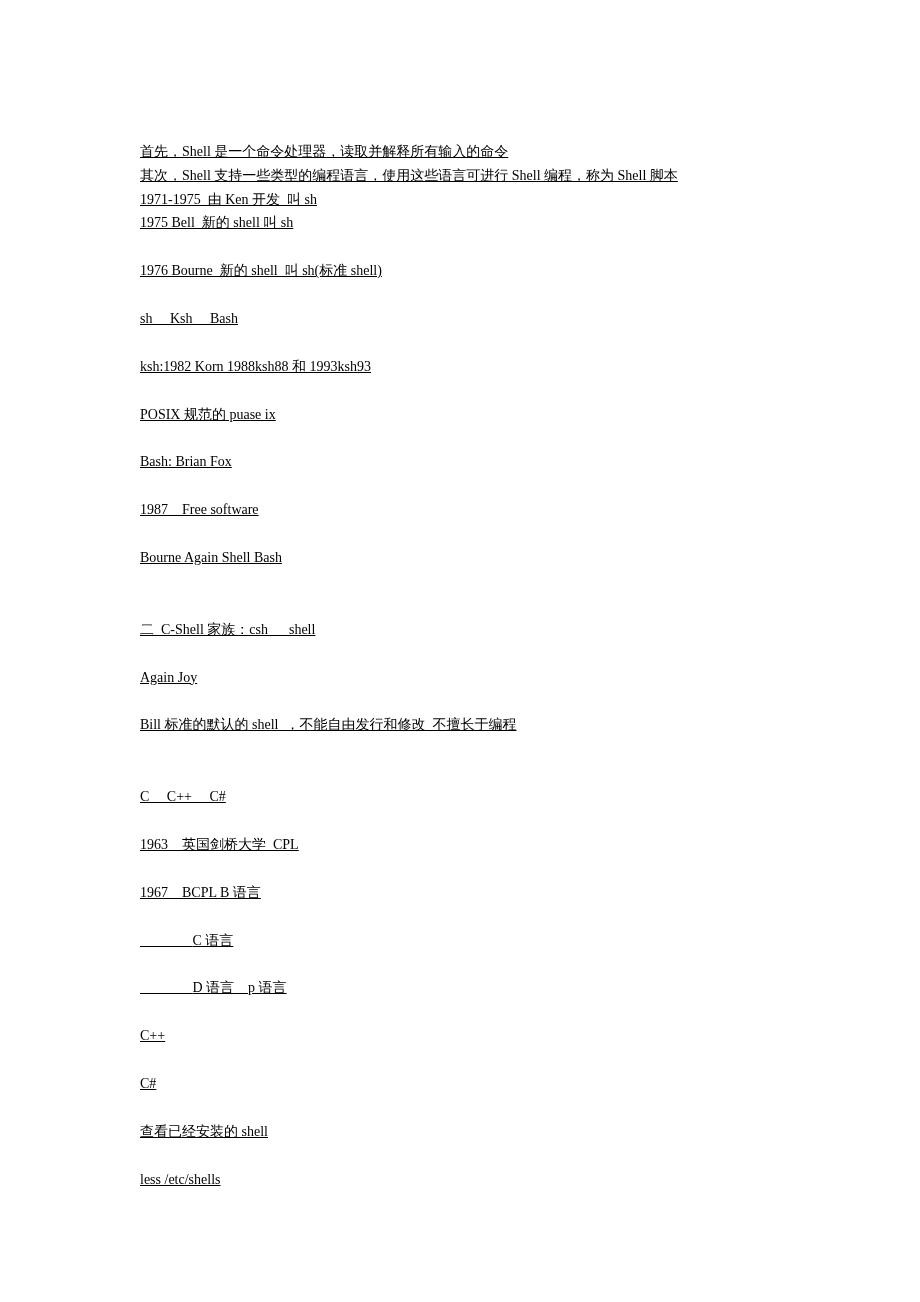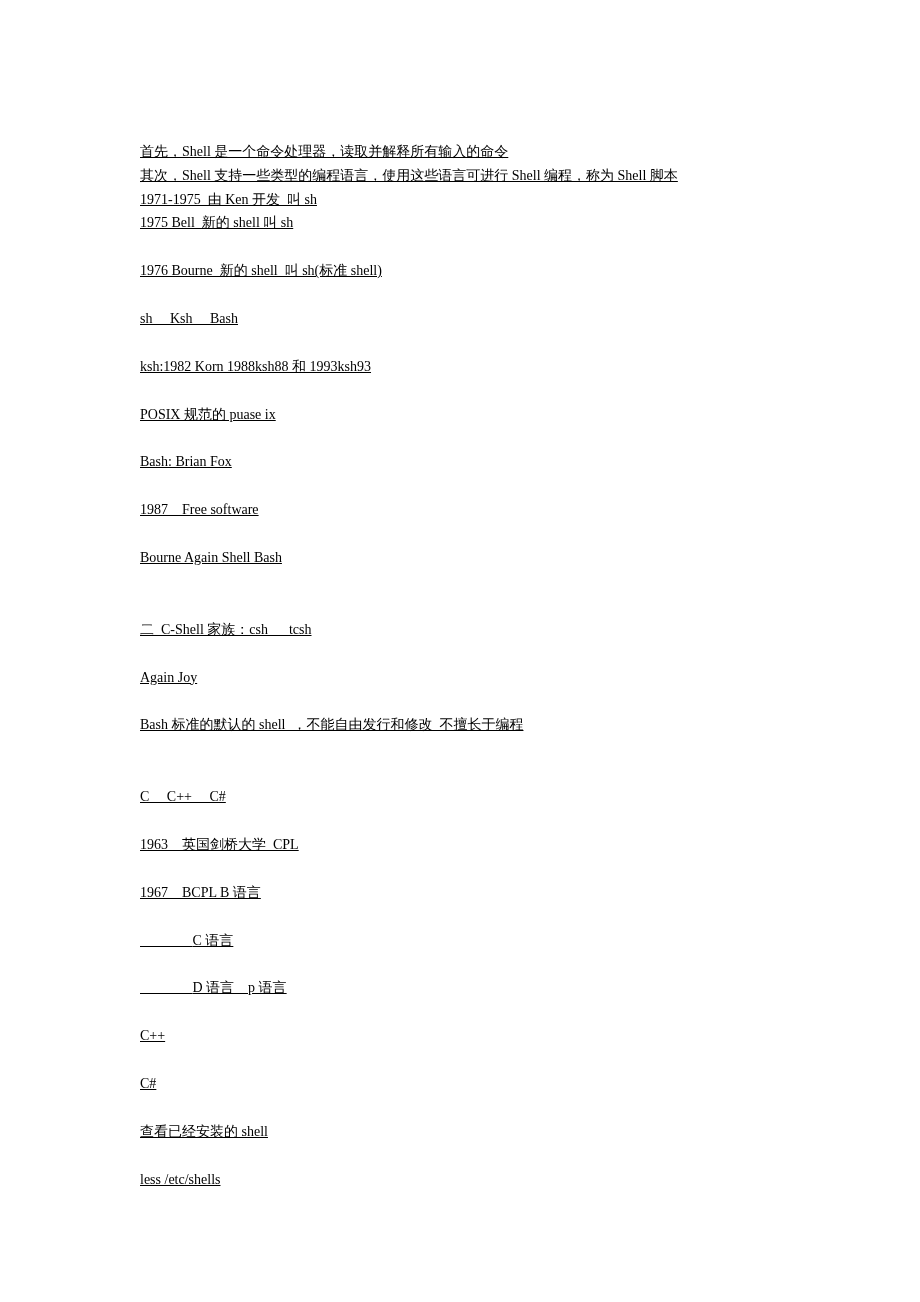--- a/index.html
+++ b/index.html
@@ -43,25 +43,25 @@
   <div class="gap"></div>
   <p class="line">POSIX 规范的 puase ix</p>
   <div class="gap"></div>
   <p class="line">Bash: Brian Fox</p>
   <div class="gap"></div>
   <p class="line">1987    Free software</p>
   <div class="gap"></div>
   <p class="line">Bourne Again Shell Bash</p>
   <div class="gap"></div>
   <div class="gap"></div>
-  <p class="line">二  C-Shell 家族：csh      tcsh</p>
+  <p class="line">二  C-Shell 家族：csh      shell</p>
   <div class="gap"></div>
   <p class="line">Again Joy</p>
   <div class="gap"></div>
-  <p class="line">Bash 标准的默认的 shell  ，不能自由发行和修改  不擅长于编程</p>
+  <p class="line">Bill 标准的默认的 shell  ，不能自由发行和修改  不擅长于编程</p>
   <div class="gap"></div>
   <div class="gap"></div>
   <p class="line">C     C++     C#</p>
   <div class="gap"></div>
   <p class="line">1963    英国剑桥大学  CPL</p>
   <div class="gap"></div>
   <p class="line">1967    BCPL B 语言</p>
   <div class="gap"></div>
   <p class="line">               C 语言</p>
   <div class="gap"></div>

